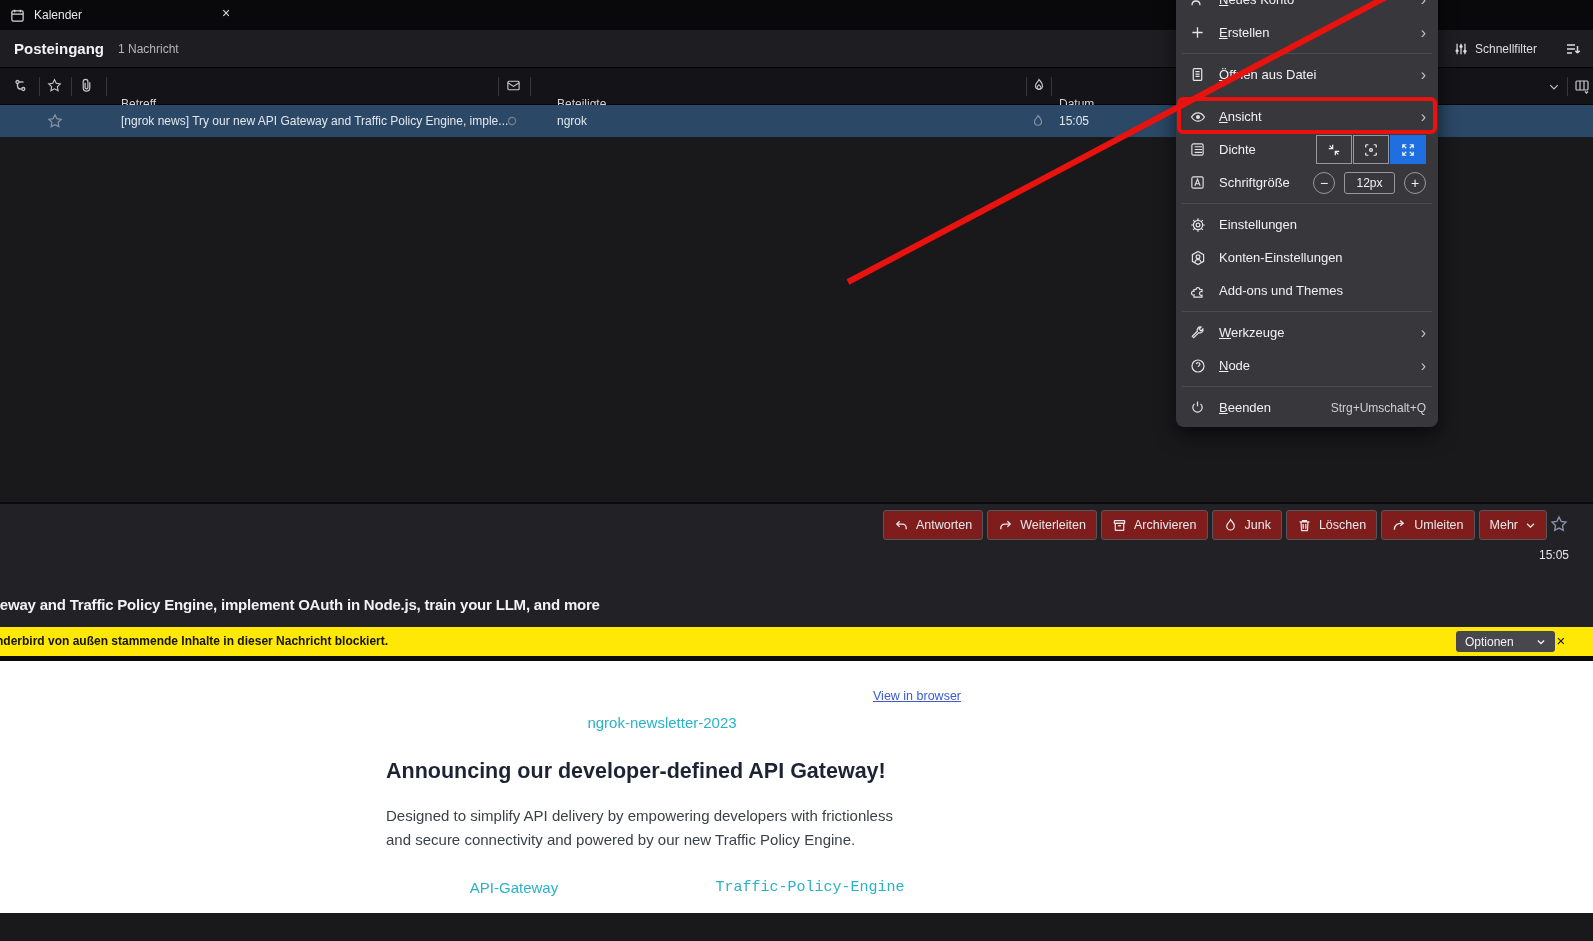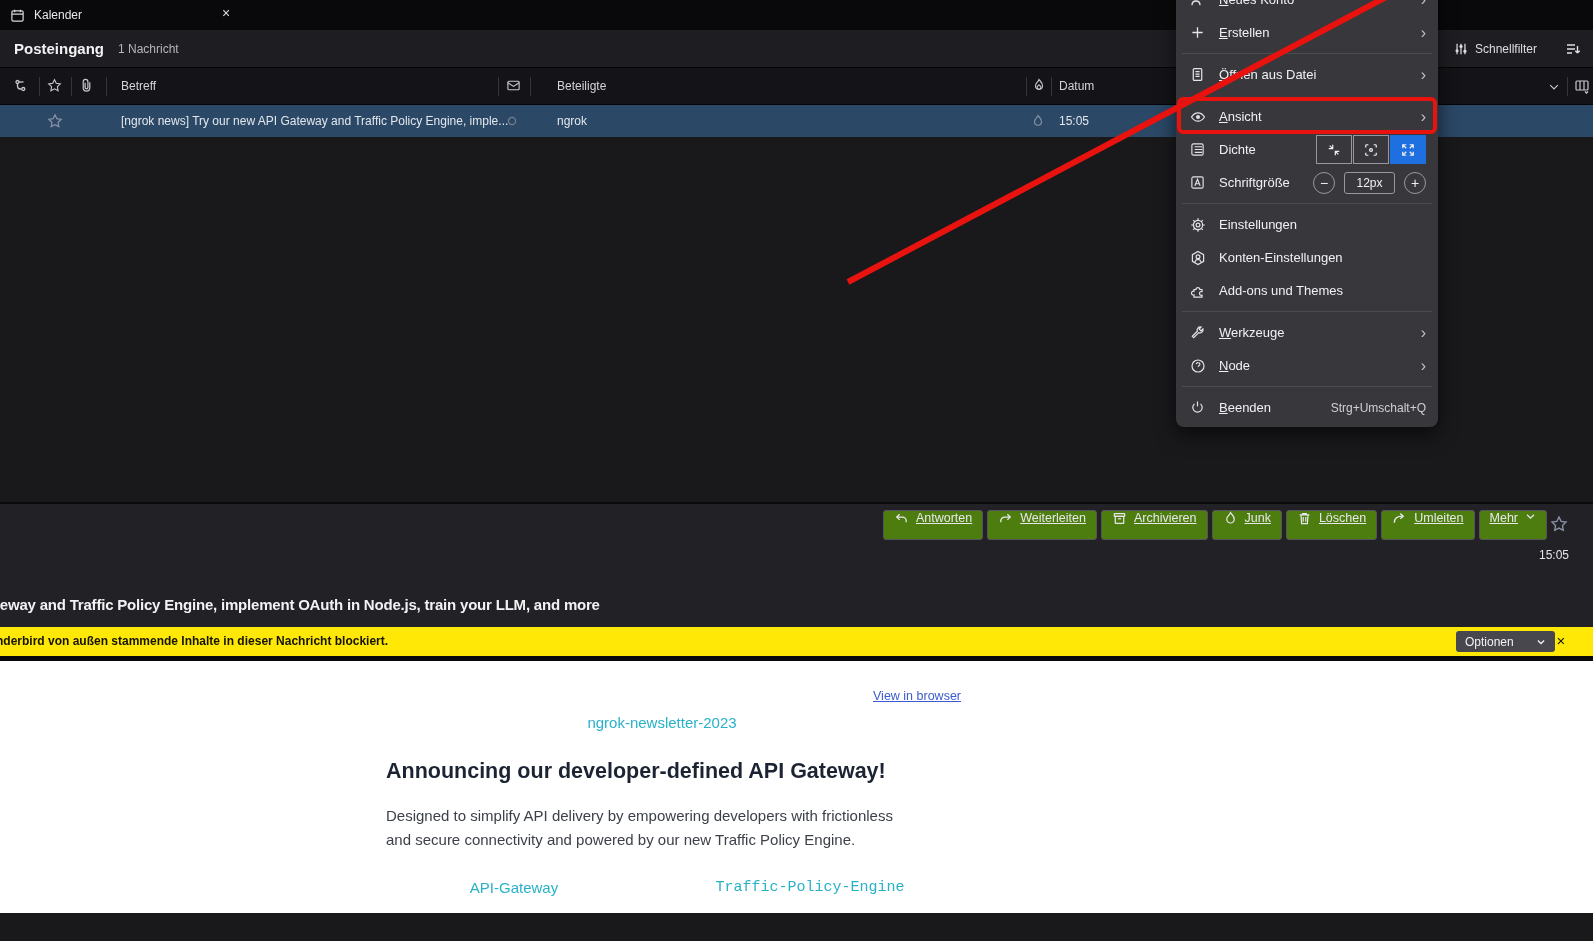--- a/index.html
+++ b/index.html
@@ -17,32 +17,32 @@
   .foldbar { left:0; top:30px; width:1593px; height:38px; background:#1e1e22; border-bottom:1px solid #050507; display:flex; align-items:center; }
   .fold-title { margin-left:14px; font-size:15px; font-weight:bold; color:#f2f2f4; }
   .fold-count { margin-left:14px; font-size:12px; color:#b5b5bb; }
   .fold-right { margin-left:auto; margin-right:12px; display:flex; align-items:center; gap:28px; color:#dedee3; font-size:12px; }
   .qf { display:flex; align-items:center; gap:7px; }
 
   
   .colhead { left:0; top:68px; width:1593px; height:37px; background:#141418; border-bottom:1px solid #050507; color:#d3d3d8; font-size:12px; }
   .colhead .vd { position:absolute; top:9px; height:19px; width:1px; background:#35353b; }
   .ch-ic { position:absolute; top:10px; color:#c6c8cd; }
-  .ch-label { position:absolute; top:11px;text-align:right; }
+  .ch-label { position:absolute; top:29px;text-align:right; }
 
   
   .msgrow { left:0; top:105px; width:1593px; height:32px; background:#2b4867; color:#e3e7ec; font-size:12px; }
   .msgrow .cell { position:absolute; top:9px; }
 
   .listbg { left:0; top:137px; width:1593px; height:365px; background:#19191c; }
 
   
   .msgpane { left:0; top:502px; width:1593px; height:125px; background:#212126; border-top:2px solid #0b0b0d; }
   .actions { position:absolute; top:6px; right:46px; display:flex; gap:4px; }
-  .abtn { height:30px; display:flex; align-items:flex-start; gap:7px; padding:0 10px; background:#4d7c0f; border:1px solid #55555c; border-radius:3px; color:#e8e8eb; font-size:12.5px; white-space:nowrap;text-decoration:underline; }
+  .abtn { height:30px; display:flex; align-items:center; gap:7px; padding:0 10px; background:#7f1d1d; border:1px solid #55555c; border-radius:3px; color:#e8e8eb; font-size:12.5px; white-space:nowrap; }
   .hdr-star { position:absolute; top:11px; left:1550px; color:#8a93a5; }
   .hdr-time { position:absolute; top:44px; right:24px; color:#e6e6ea; font-size:12px; }
   .hdr-subject { position:absolute; top:92px; left:-5px; color:#f2f2f4; font-size:15px; font-weight:bold; letter-spacing:-0.2px; white-space:nowrap; }
 
   
   .warnbar { left:0; top:627px; width:1593px; height:29px; background:#ffe805; color:#141400; display:flex; align-items:center; }
   .warn-text { position:absolute; left:-4px; top:7px; font-size:12px; font-weight:bold; white-space:nowrap; }
   .warn-opts { position:absolute; left:1456px; top:4px; height:21px; padding:0 9px; background:#47474d; color:#f2f2f4; font-size:12px; border-radius:3px; display:flex; align-items:center; gap:22px; }
   .warn-close { position:absolute; left:1549px; top:2px; width:24px; height:24px; font-size:15px; color:#141400; text-align:center; line-height:24px; }
   .gapstrip { left:0; top:656px; width:1593px; height:5px; background:#0a0a0c; }

